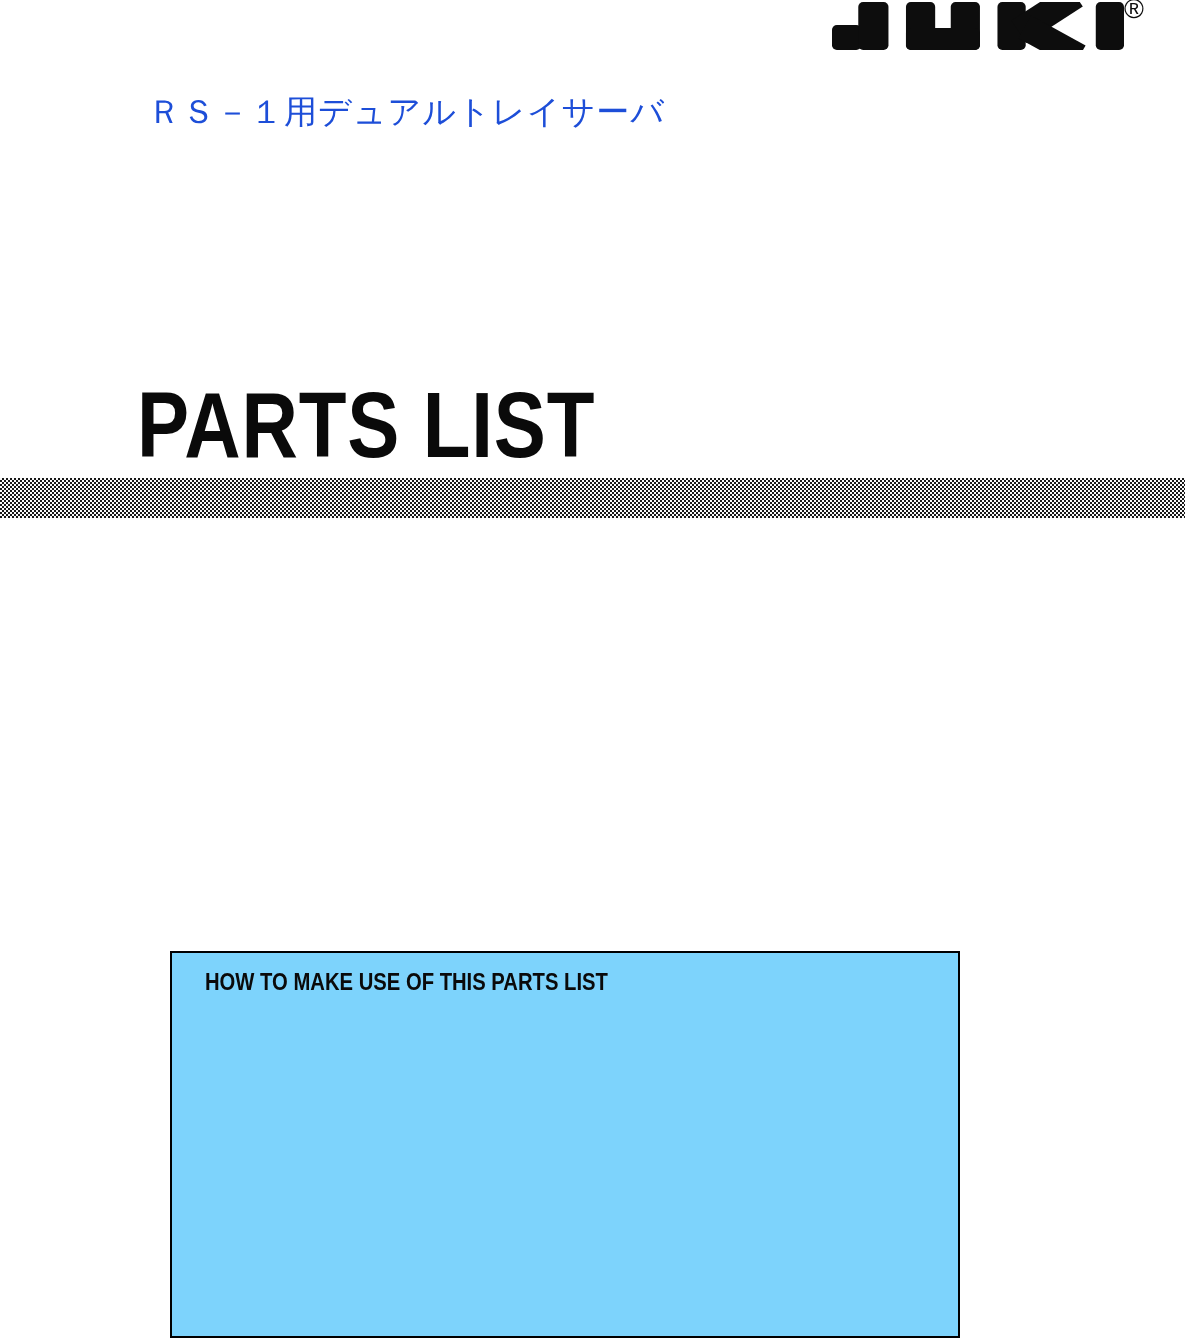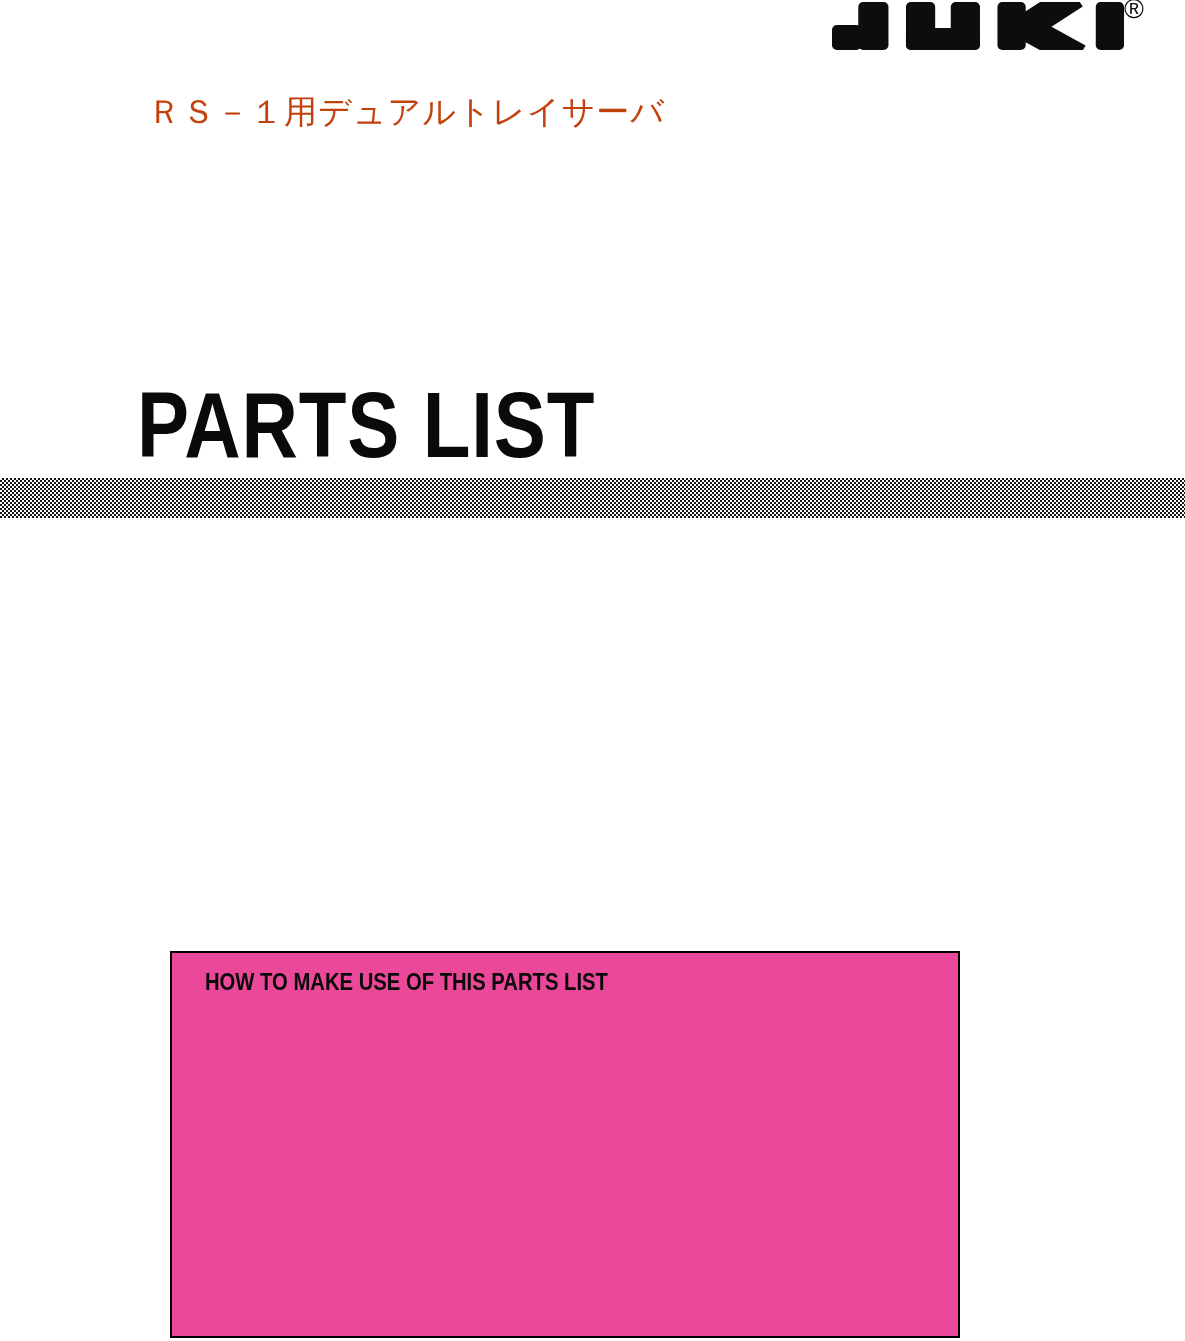--- a/index.html
+++ b/index.html
@@ -33,21 +33,21 @@
     color: #0d0d0d;
     line-height: 1;
   }
   .subtitle {
     position: absolute;
     left: 148px;
     top: 95px;
     font-size: 33px;
     letter-spacing: 1px;
     font-weight: 400;
-    color: #c2410c;
+    color: #1d4ed8;
     line-height: 1;
     white-space: nowrap;
   }
   .title {
     position: absolute;
     left: 137px;
     top: 379px;
     font-size: 93px;
     font-weight: bold;
     line-height: 1;
@@ -68,21 +68,21 @@
     background-size: 4px 4px;
   }
   .info-box {
     position: absolute;
     left: 170px;
     top: 951px;
     width: 790px;
     height: 387px;
     border: 2px solid #000000;
     box-sizing: border-box;
-    background: #ec4899;
+    background: #7dd3fc;
   }
   .info-box-heading-en {
     position: absolute;
     left: 33px;
     top: 18px;
     font-size: 23px;
     font-weight: bold;
     color: #0a0a0a;
     line-height: 1;
     transform: scaleX(0.88);

